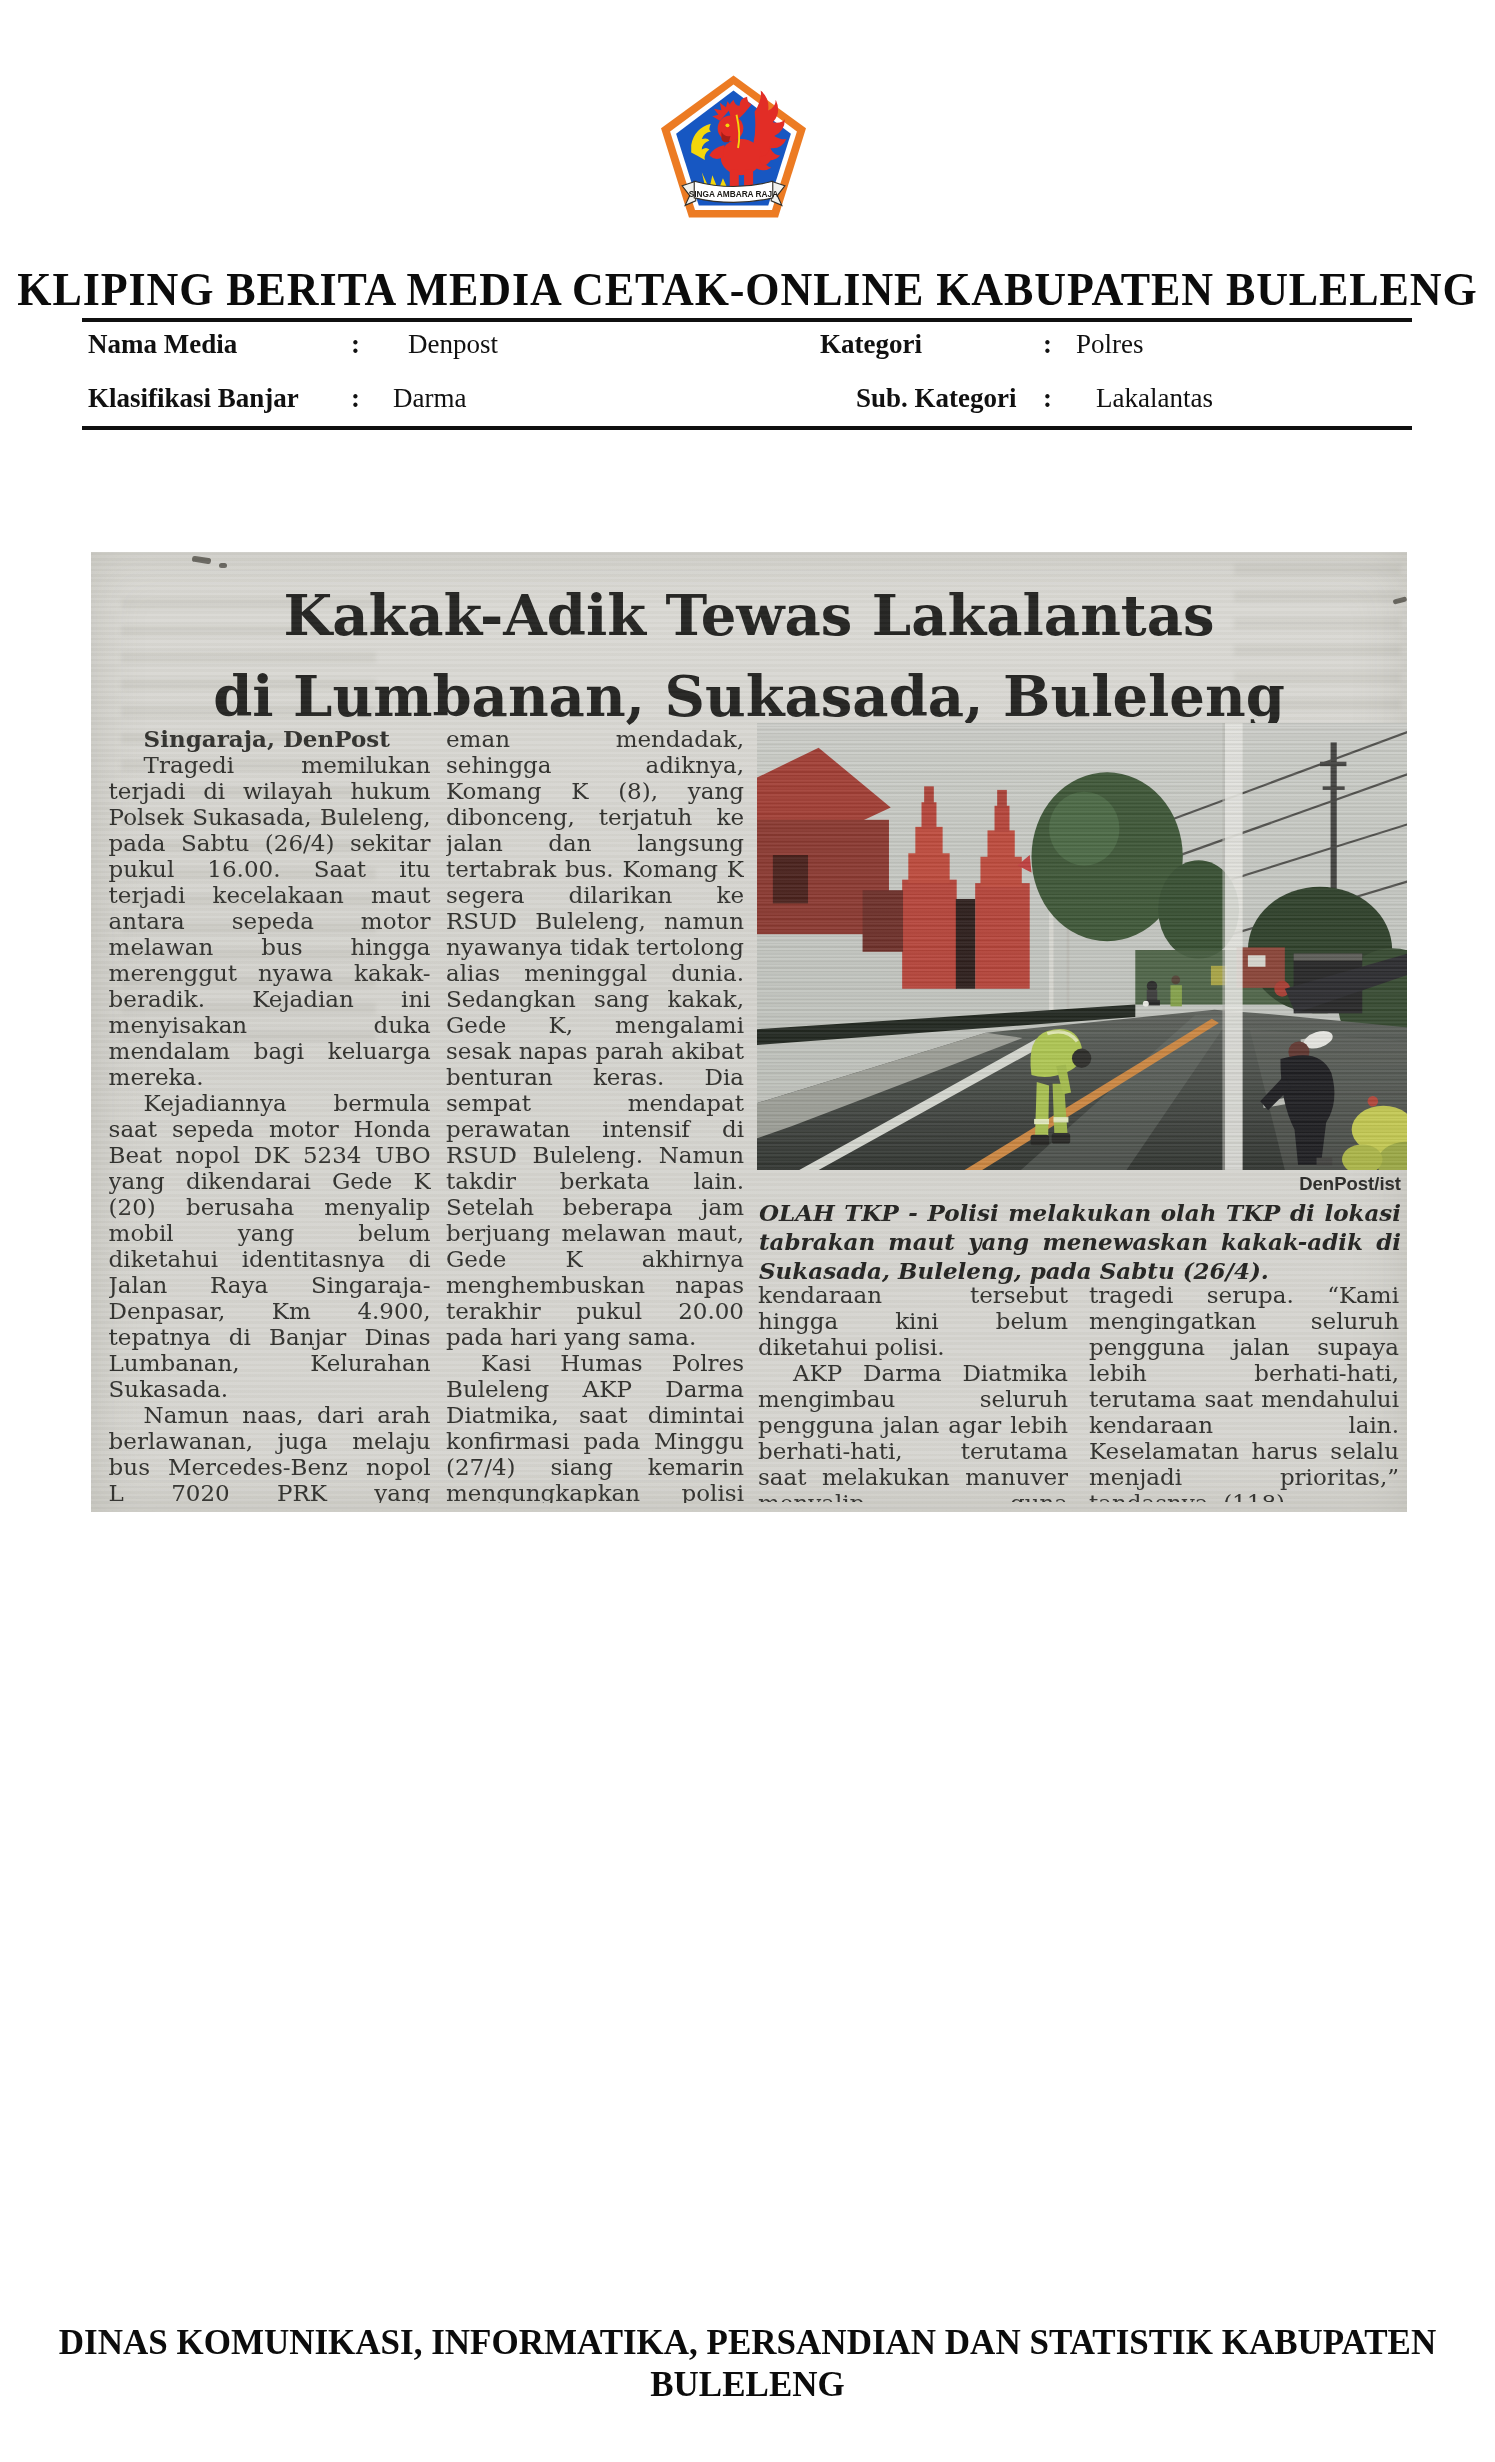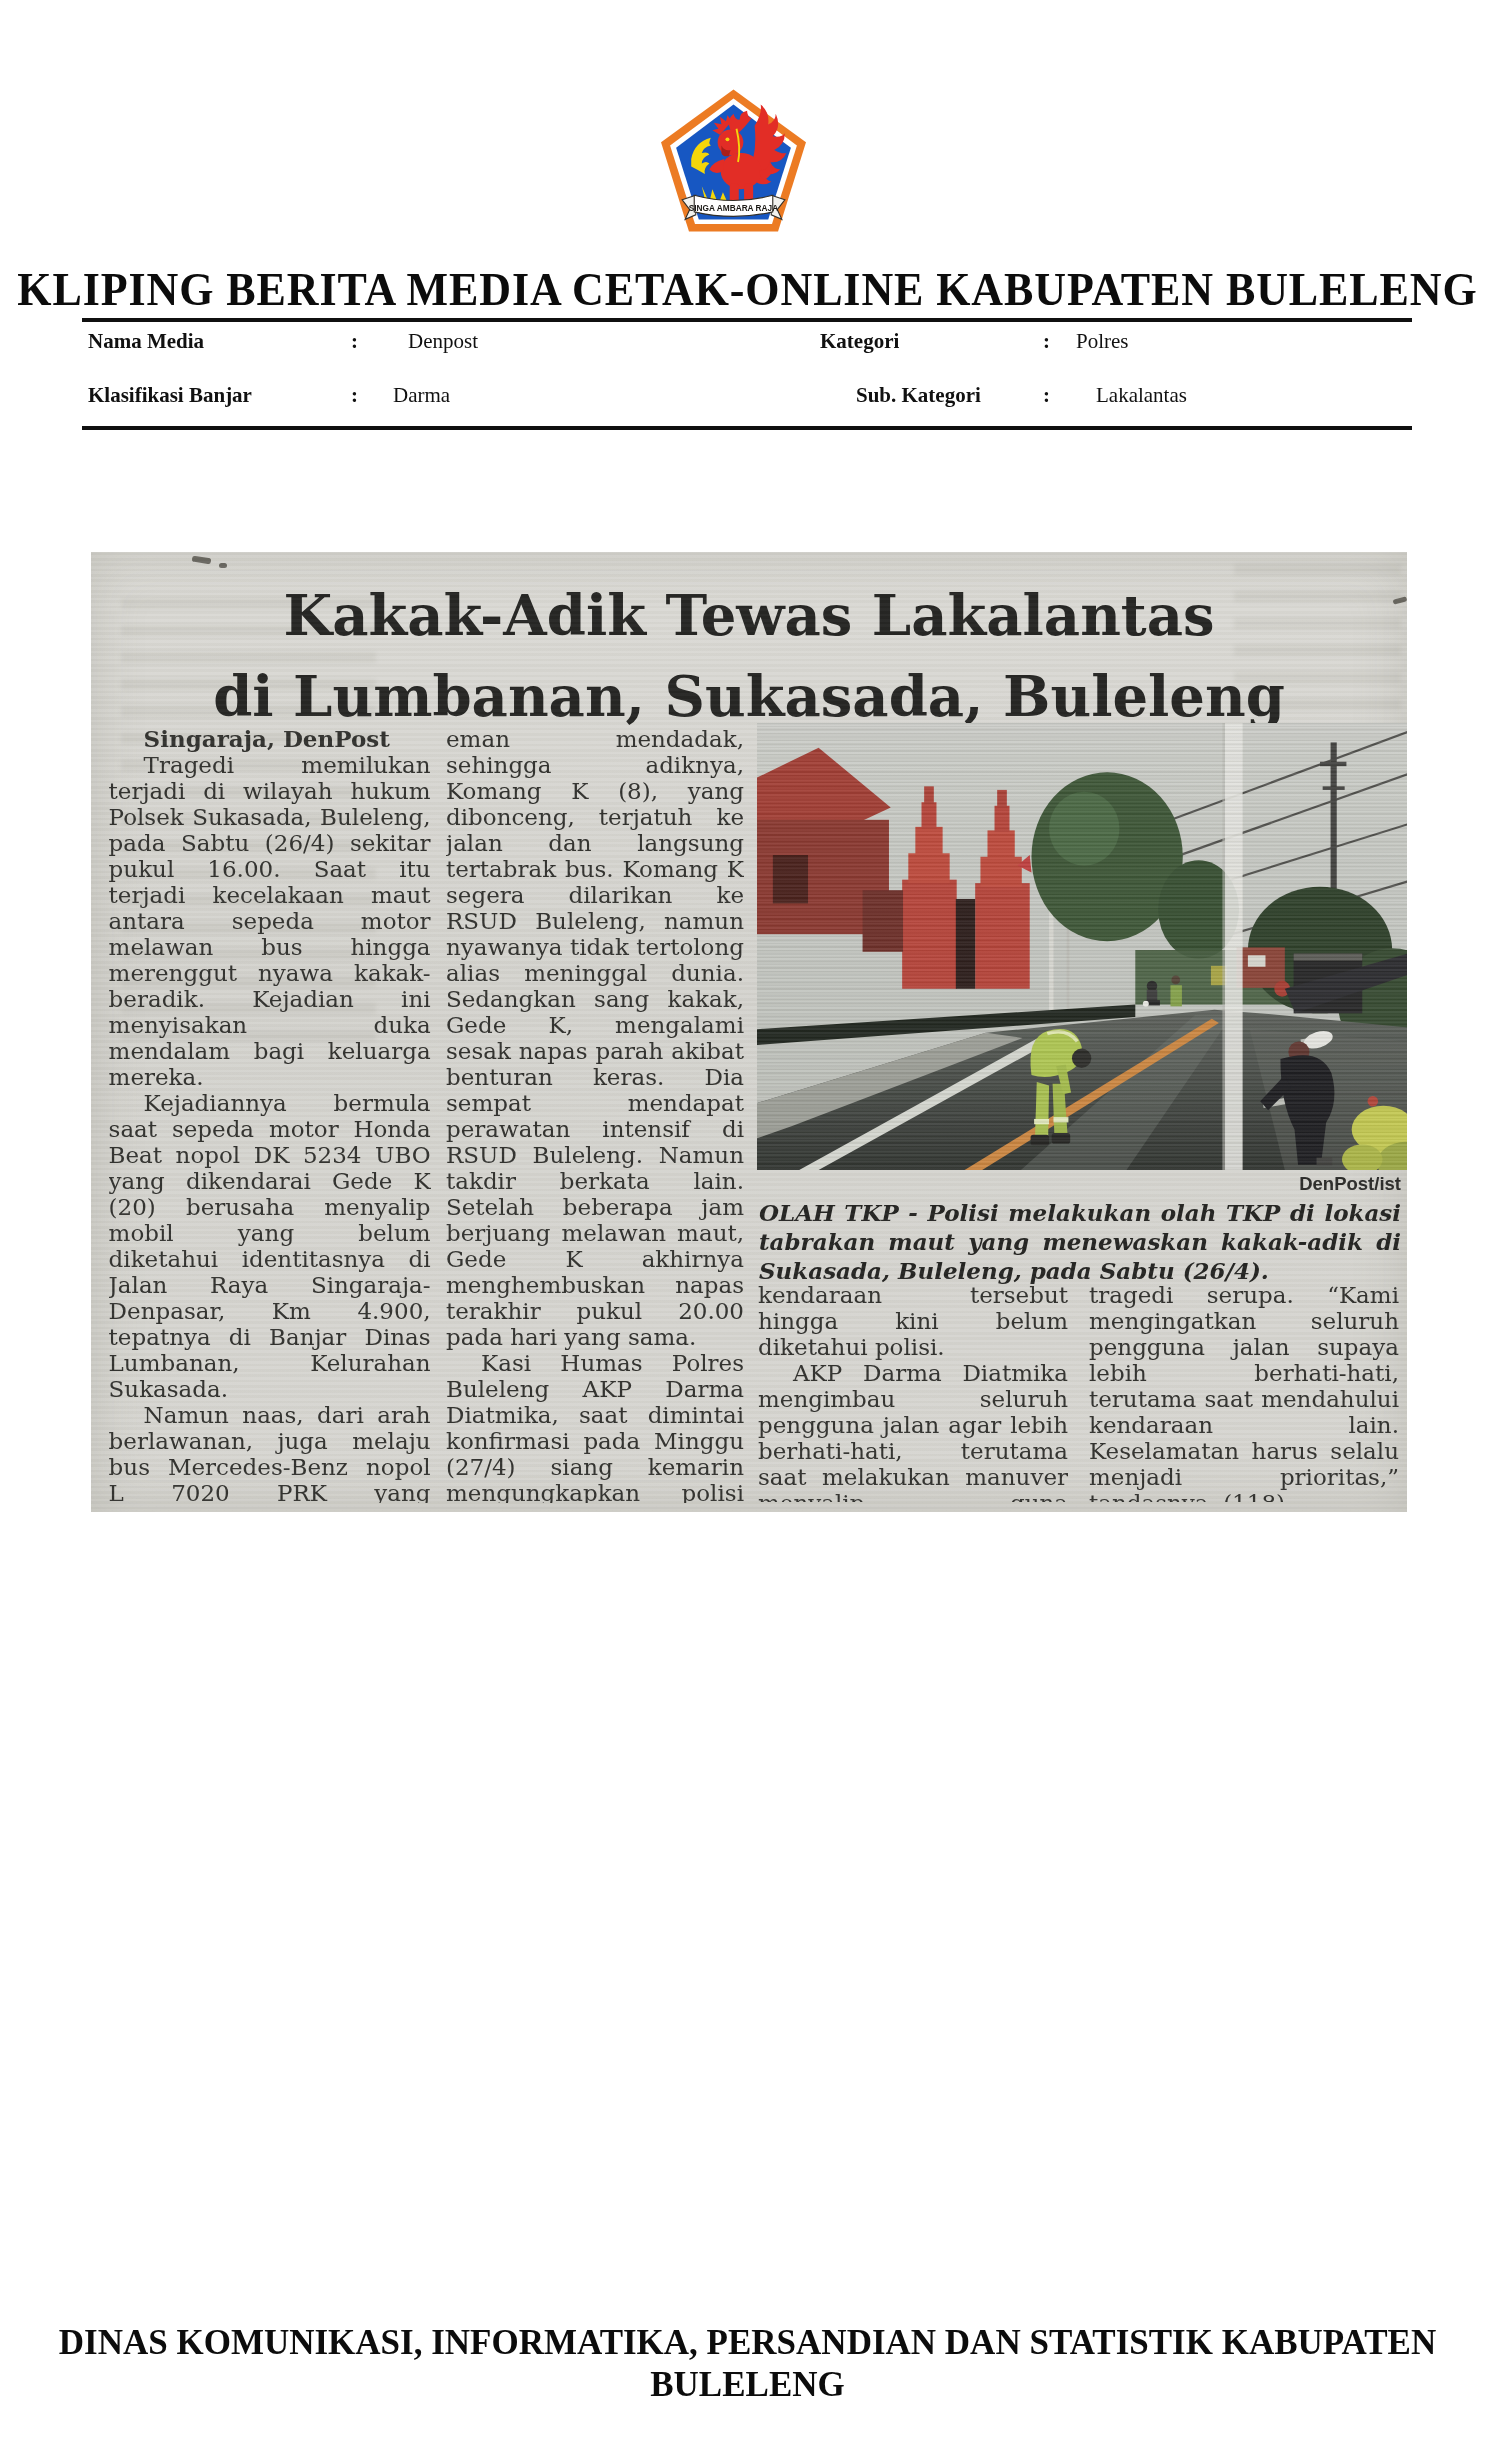--- a/index.html
+++ b/index.html
@@ -1,27 +1,27 @@
 <!DOCTYPE html>
 <html lang="id" style="font-size:14px"><head>
 <meta charset="utf-8">
 <style>
   html,body{margin:0;padding:0;background:#ffffff;}
   #page{position:relative;width:1495px;height:2462px;background:#ffffff;overflow:hidden;
         font-family:"Liberation Serif",serif;color:#111;}
 
   
-  .logo{position:absolute;left:658px;top:83px;width:151px;height:158px;}
+  .logo{position:absolute;left:658px;top:69px;width:151px;height:158px;}
   .page-title{position:absolute;left:0;top:264px;width:1495px;text-align:center;
       font-family:"Liberation Serif",serif;font-weight:bold;font-size:44px;letter-spacing:0.9px;color:#0c0c0c;
       transform:scaleY(1.06);}
   .rule{position:absolute;left:82px;width:1330px;height:4.4px;background:#101010;}
   .rule-top{top:318px;}
   .rule-bottom{top:426px;}
-  .meta-row{position:absolute;left:0;width:1495px;height:37px;font-size:21px;}
+  .meta-row{position:absolute;left:0;width:1495px;height:37px;font-size:27px;}
   .meta-row .cell{position:absolute;white-space:nowrap;}
   .meta-label{font-weight:bold;}
   .meta-colon{font-weight:bold;}
 
   
   .clipping{position:absolute;left:91px;top:552px;width:1316px;height:960px;
       background:linear-gradient(180deg,#dbdad5 0%,#d4d3ce 45%,#d7d6d1 100%);
       box-shadow:inset 0 0 53px rgba(110,108,95,.22);overflow:hidden;color:#2e2e2c;}
   .clipping::after{content:"";position:absolute;inset:0;pointer-events:none;
       background:repeating-linear-gradient(0deg,rgba(255,255,255,.035) 0 2.6px,rgba(90,88,75,.035) 2.6px 5.3px);}

